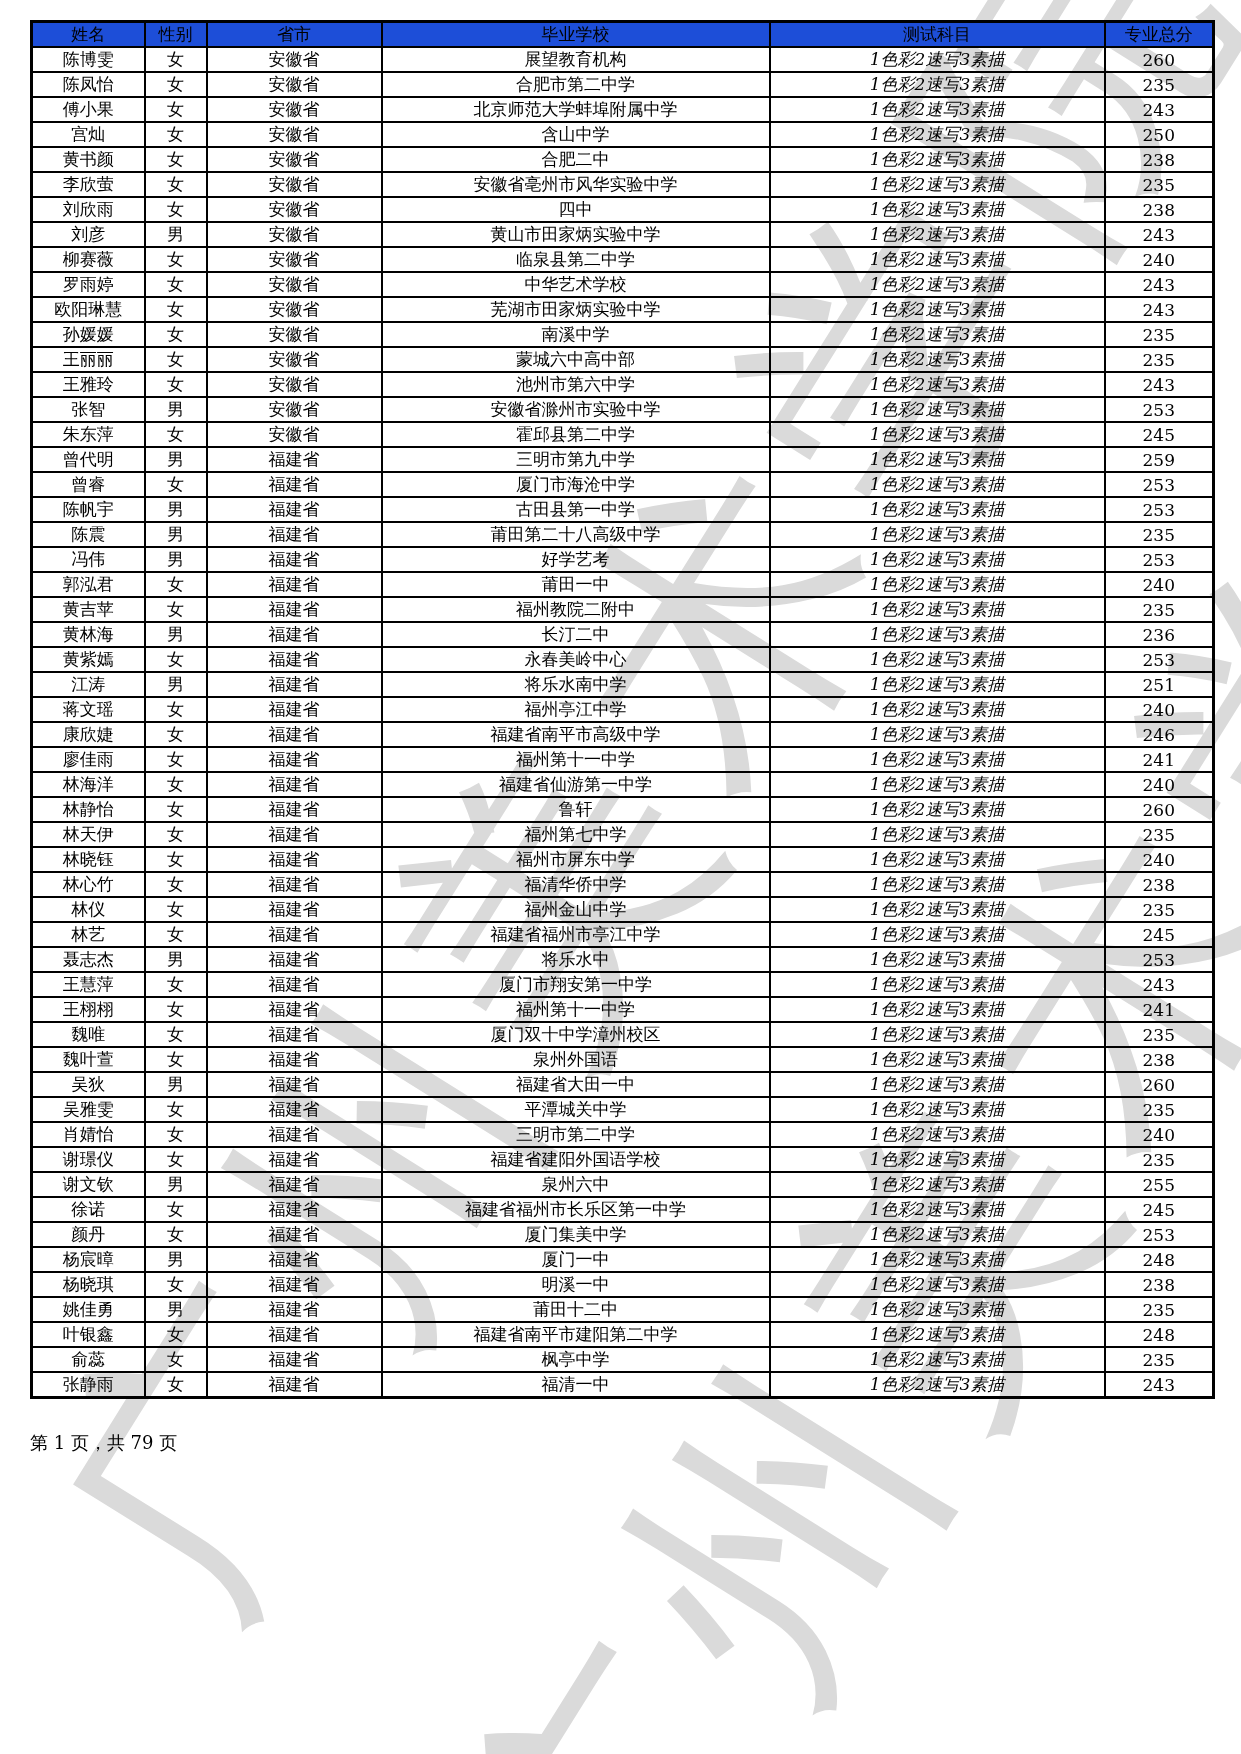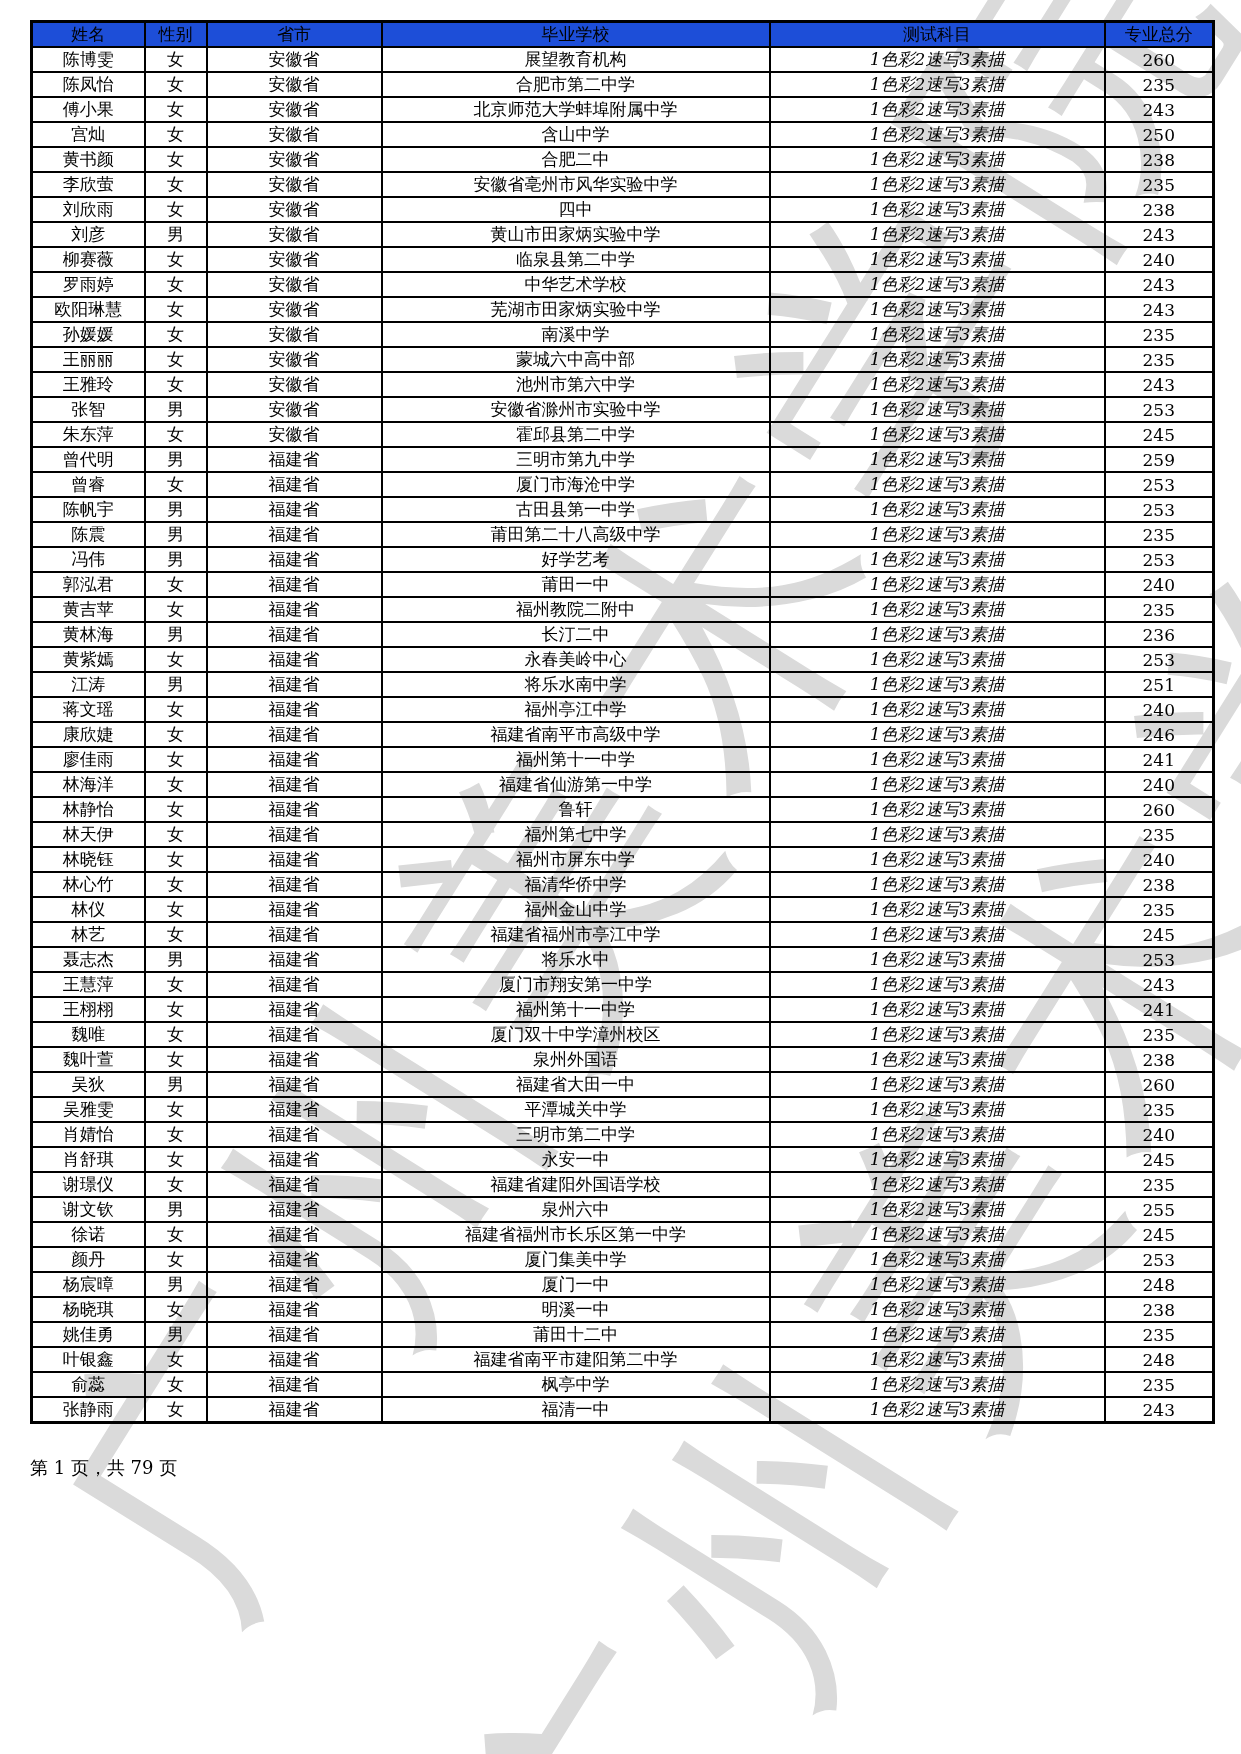--- a/index.html
+++ b/index.html
@@ -437,28 +437,20 @@
         </tr>
         <tr>
           <td class="col-0">肖婧怡</td>
           <td class="col-1">女</td>
           <td class="col-2">福建省</td>
           <td class="col-3">三明市第二中学</td>
           <td class="col-4">1色彩2速写3素描</td>
           <td class="col-5">240</td>
         </tr>
         <tr>
-          <td class="col-0">肖舒琪</td>
-          <td class="col-1">女</td>
-          <td class="col-2">福建省</td>
-          <td class="col-3">永安一中</td>
-          <td class="col-4">1色彩2速写3素描</td>
-          <td class="col-5">245</td>
-        </tr>
-        <tr>
           <td class="col-0">谢璟仪</td>
           <td class="col-1">女</td>
           <td class="col-2">福建省</td>
           <td class="col-3">福建省建阳外国语学校</td>
           <td class="col-4">1色彩2速写3素描</td>
           <td class="col-5">235</td>
         </tr>
         <tr>
           <td class="col-0">谢文钦</td>
           <td class="col-1">男</td>

